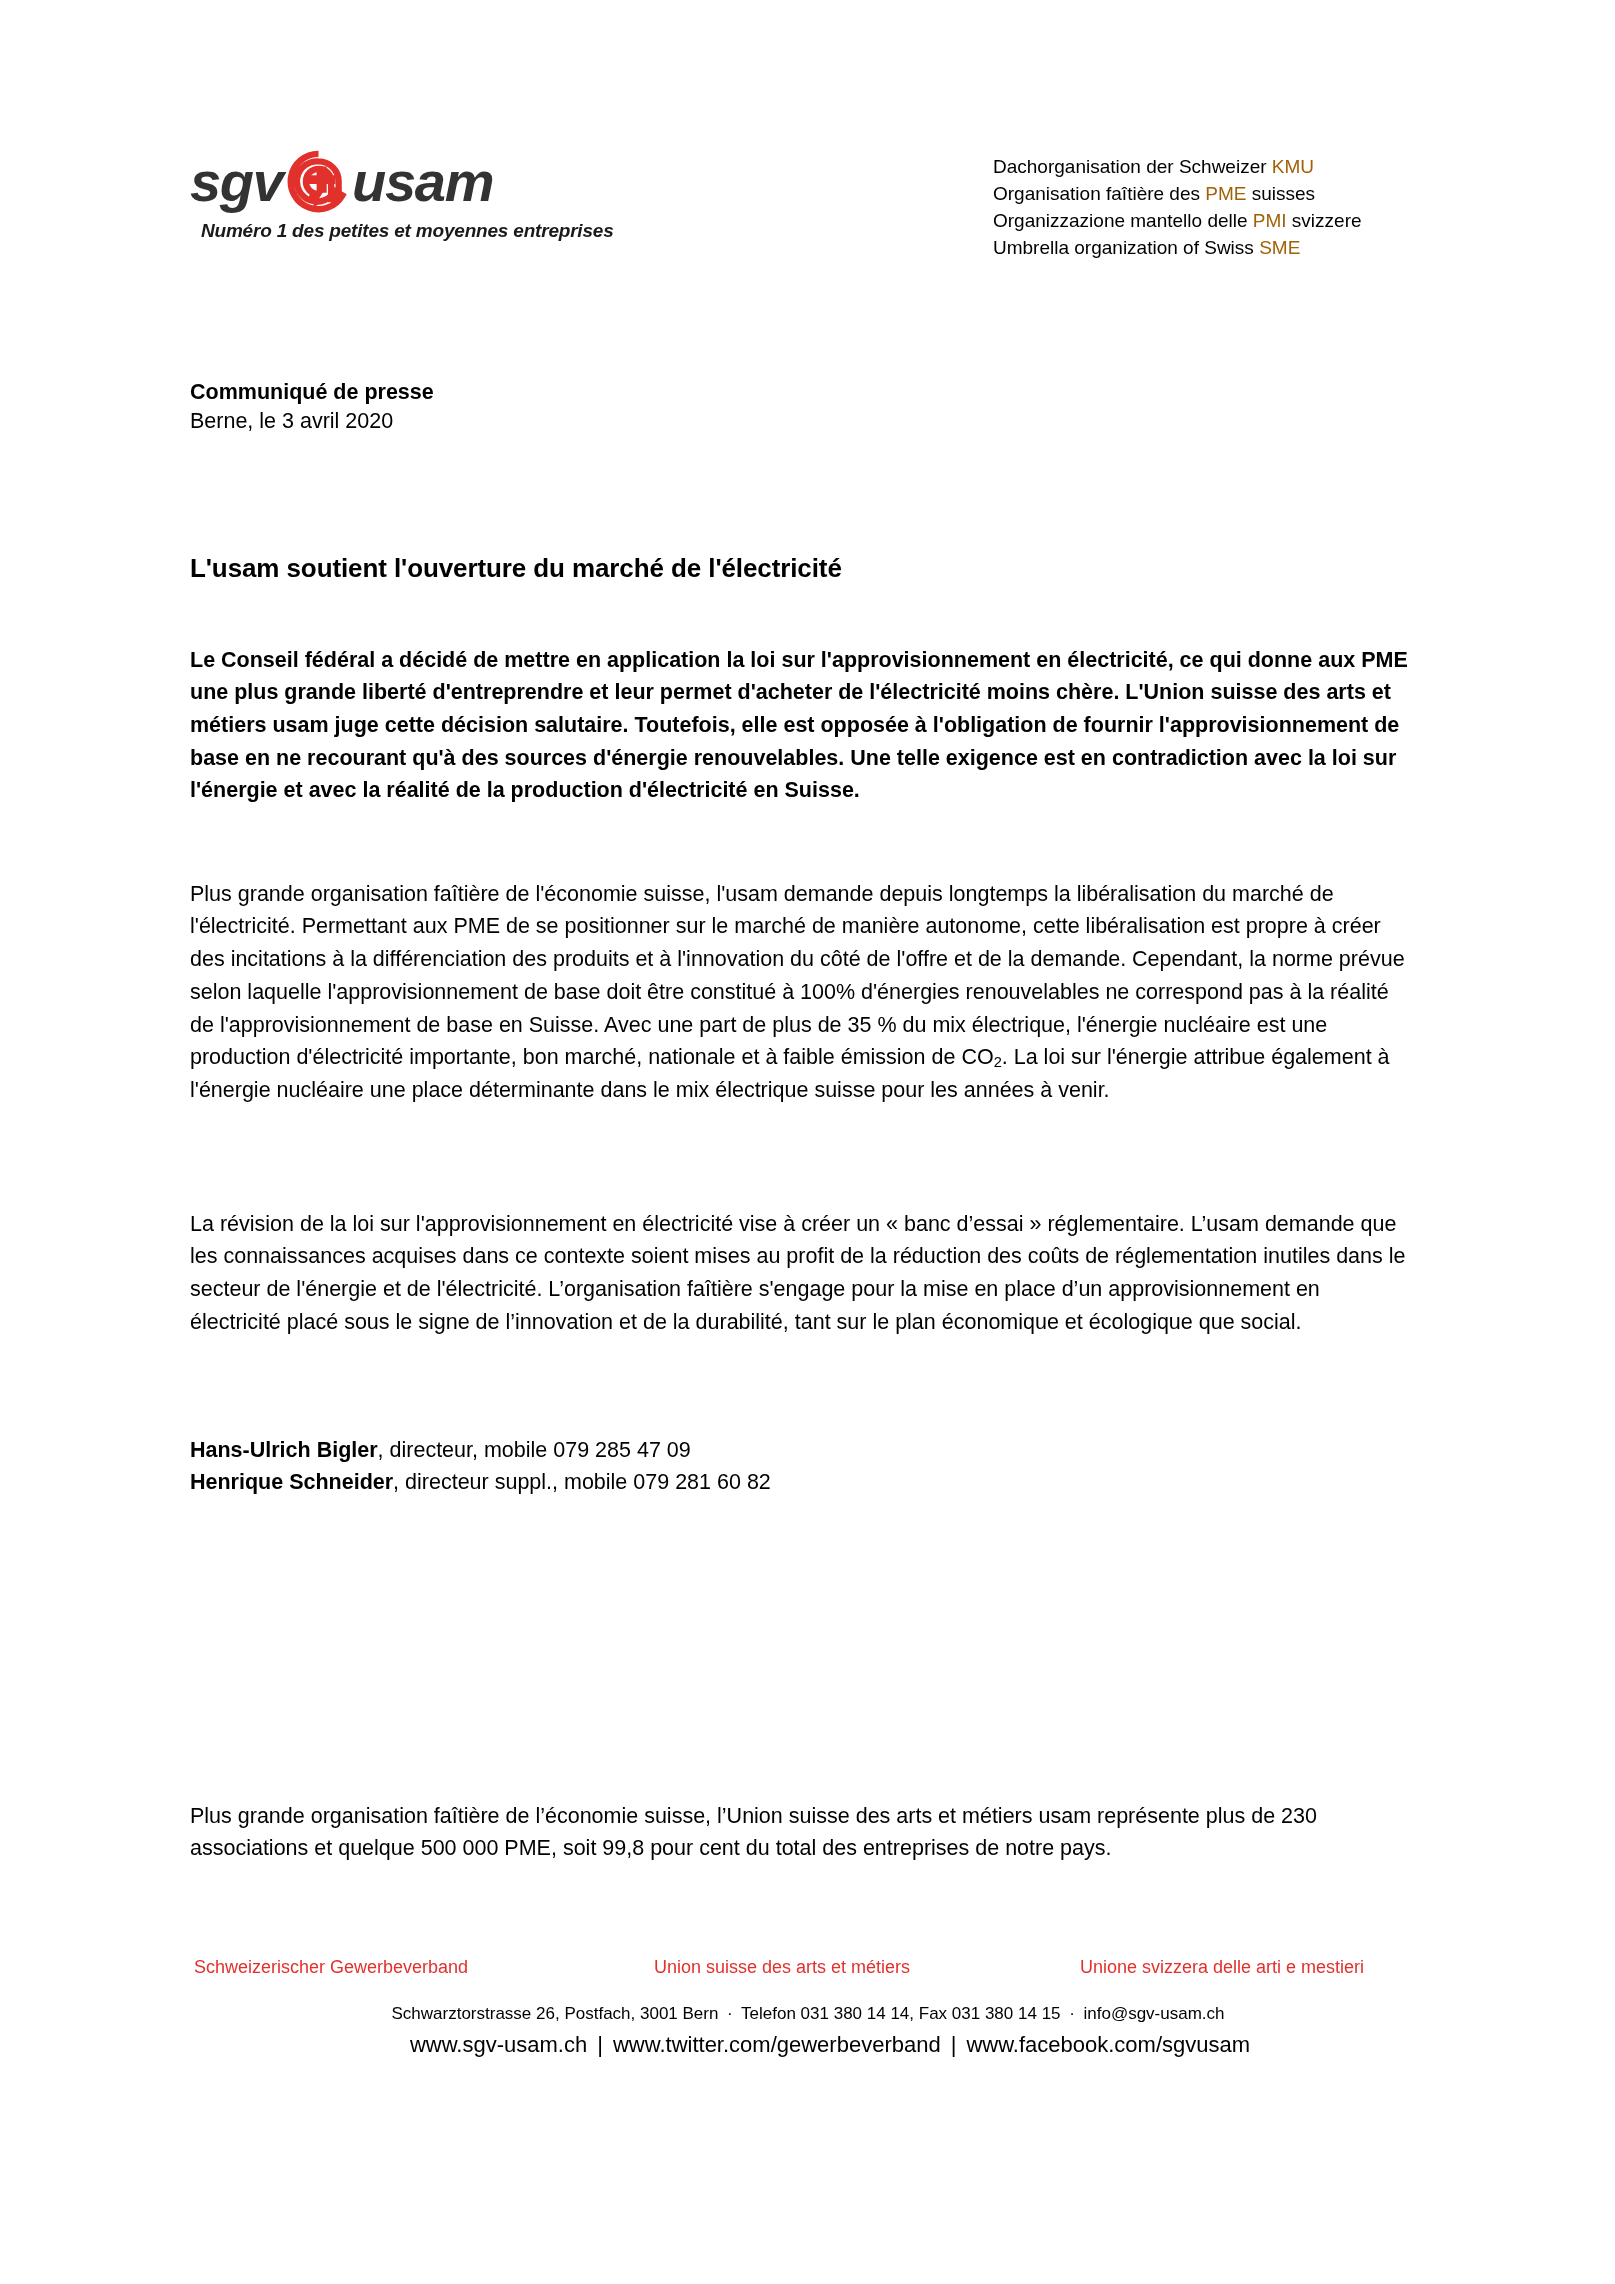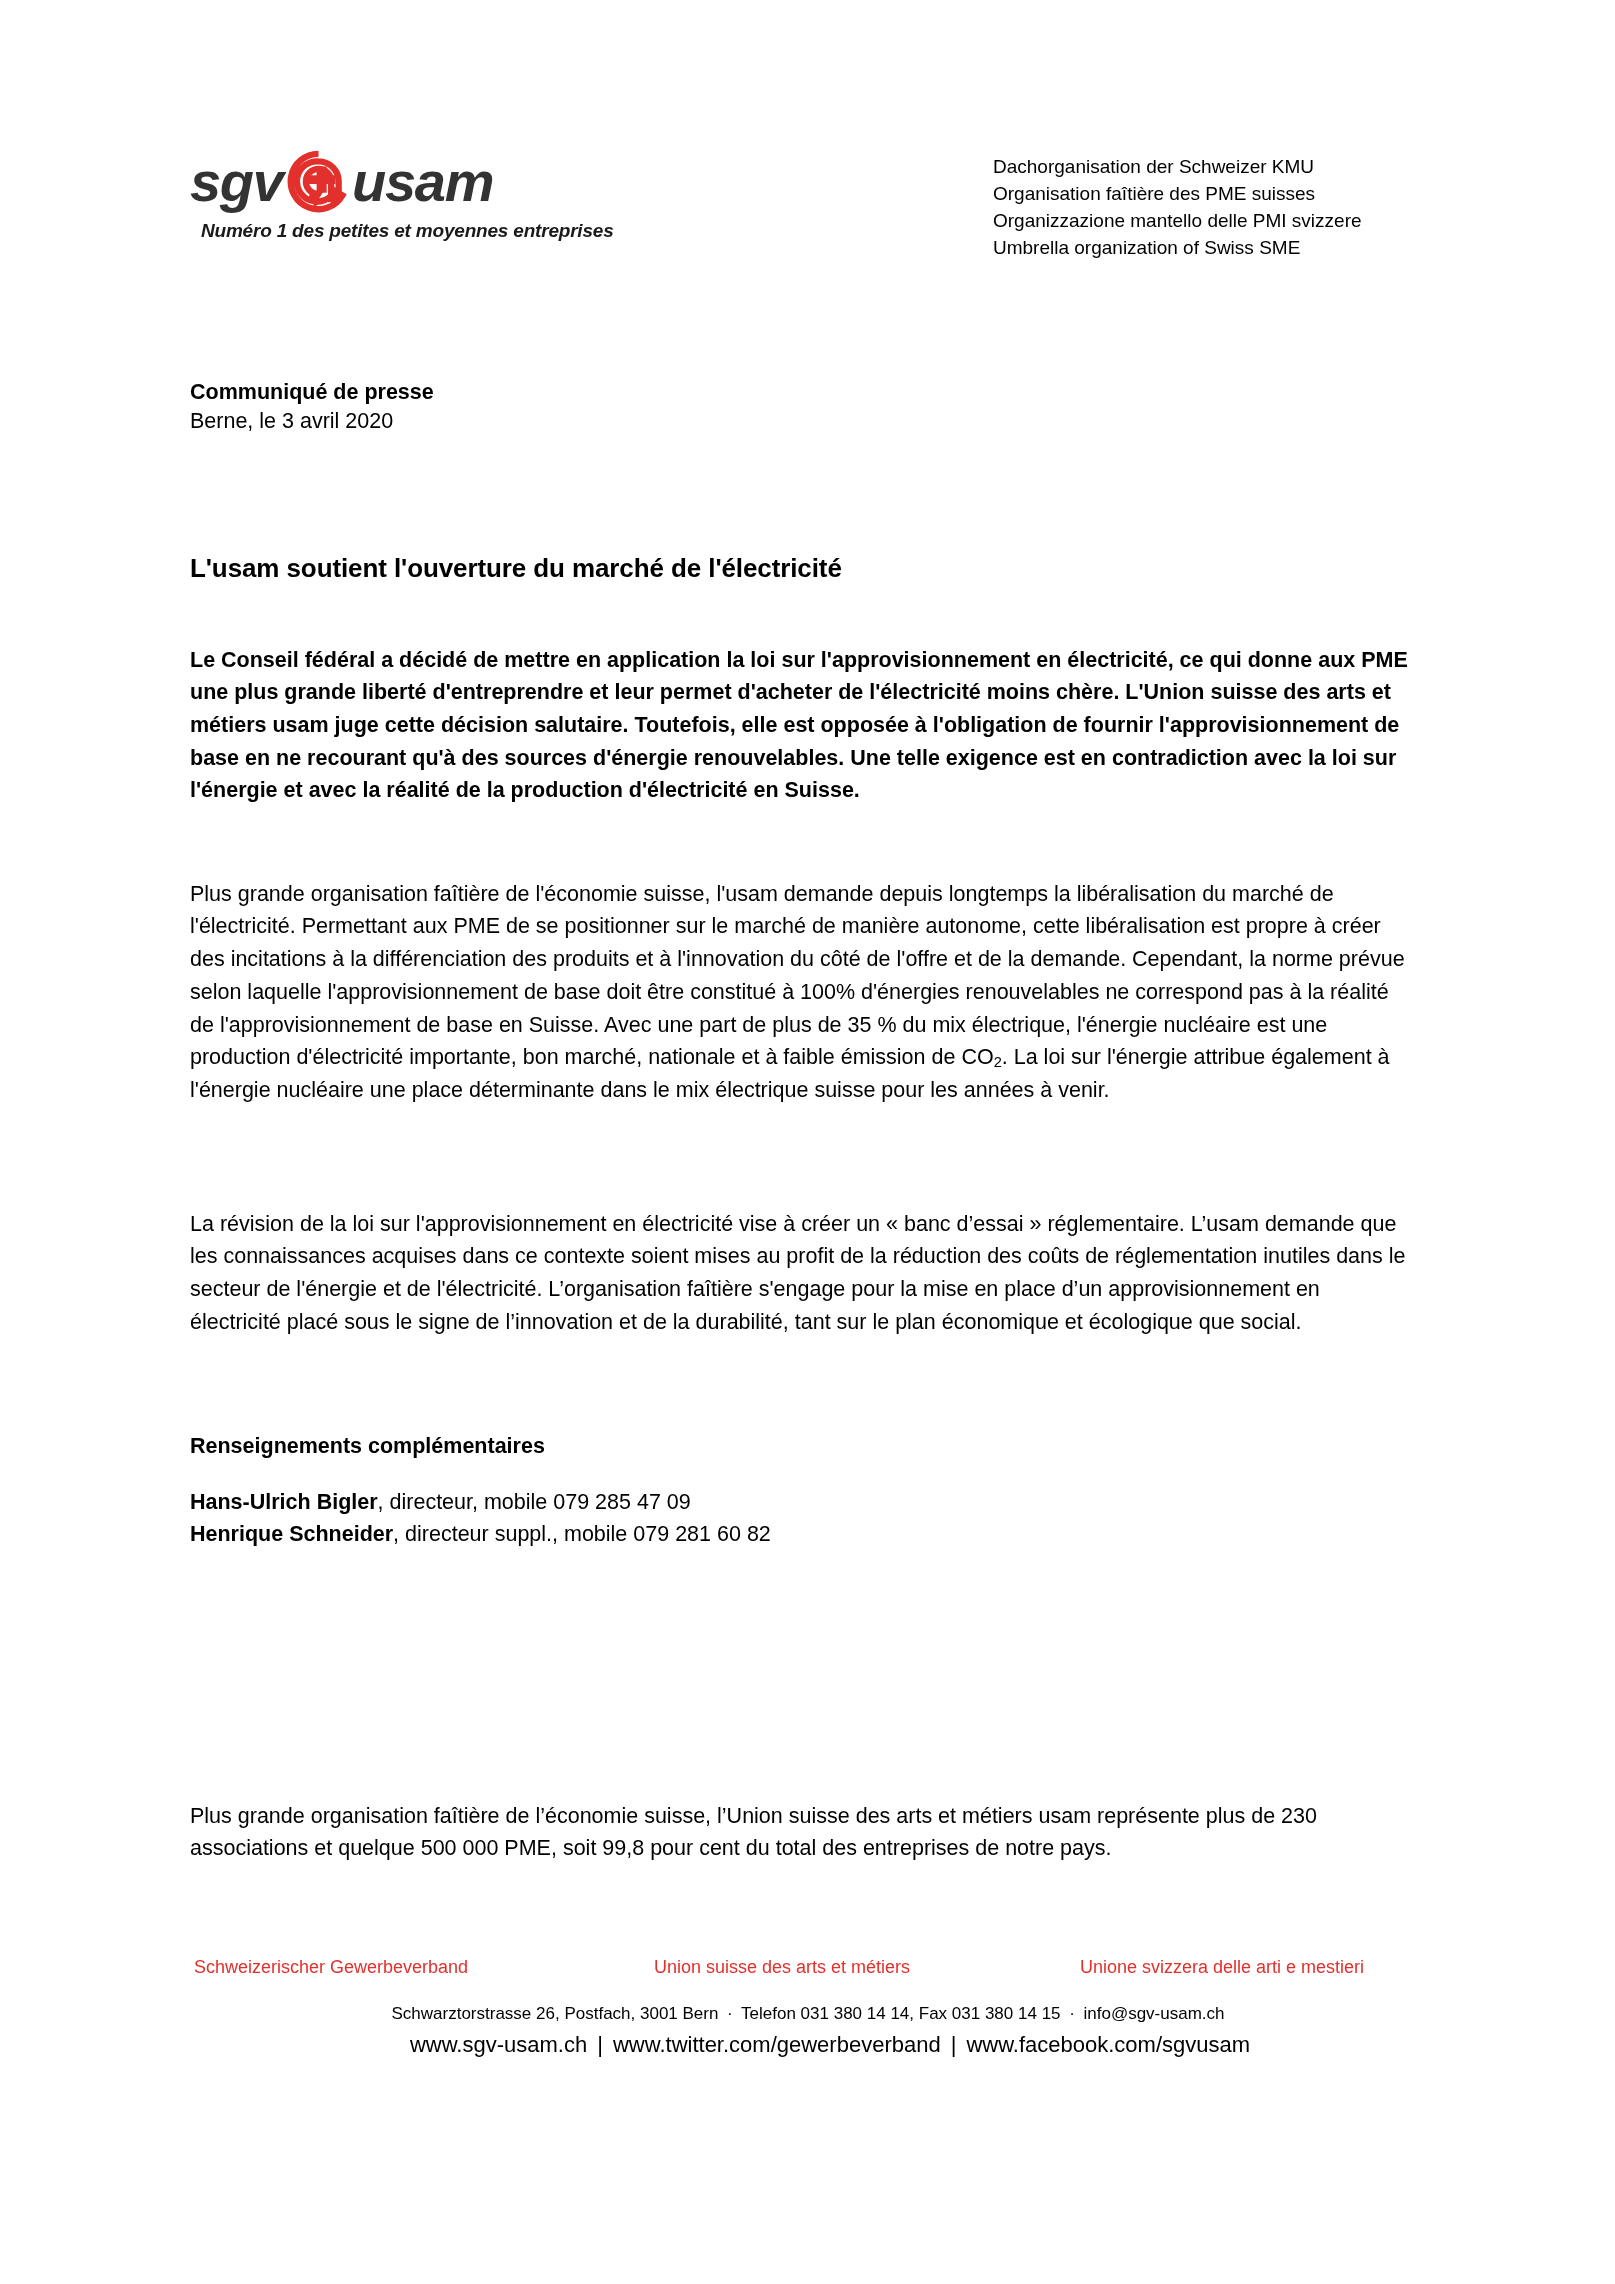--- a/index.html
+++ b/index.html
@@ -75,21 +75,21 @@
 
   .header-langs {
     position: absolute;
     left: 993px;
     top: 14.3px;
     font-size: 19px;
     line-height: 1.42;
     color: #000000;
   }
   .header-langs .hl { white-space: nowrap; }
-  .accent { color: #000000; }
+  .accent { color: #a16207; }
 
   
   .content {
     position: absolute;
     left: 190px;
     top: 0;
     width: 1238px;
   }
 
   .meta {
@@ -237,21 +237,20 @@
 
     <h1 class="headline">L'usam soutient l'ouverture du marché de l'électricité</h1>
 
     <p class="lead">Le Conseil fédéral a décidé de mettre en application la loi sur l'approvisionnement en électricité, ce qui donne aux PME une plus grande liberté d'entreprendre et leur permet d'acheter de l'électricité moins chère. L'Union suisse des arts et métiers usam juge cette décision salutaire. Toutefois, elle est opposée à l'obligation de fournir l'approvisionnement de base en ne recourant qu'à des sources d'énergie renouvelables. Une telle exigence est en contradiction avec la loi sur l'énergie et avec la réalité de la production d'électricité en Suisse.</p>
 
     <p class="para para-1"><span>Plus grande organisation faîtière de l'économie suisse, l'usam demande depuis longtemps la libéralisation du marché de l'électricité. Permettant aux PME de se positionner sur le marché de manière autonome, cette libéralisation est propre à créer des incitations à la différenciation des produits et à l'innovation du côté de l'offre et de la demande. Cependant, la norme prévue selon laquelle l'approvisionnement de base doit être constitué à 100% d'énergies renouvelables ne correspond pas à la réalité de l'approvisionnement de base en Suisse. Avec une part de plus de 35 % du mix électrique, l'énergie nucléaire est une production d'électricité importante, bon marché, nationale et à faible émission de CO</span><sub>2</sub><span>. La loi sur l'énergie attribue également à l'énergie nucléaire une place déterminante dans le mix électrique suisse pour les années à venir.</span></p>
 
     <p class="para para-2">La révision de la loi sur l'approvisionnement en électricité vise à créer un « banc d’essai » réglementaire. L’usam demande que les connaissances acquises dans ce contexte soient mises au profit de la réduction des coûts de réglementation inutiles dans le secteur de l'énergie et de l'électricité. L’organisation faîtière s'engage pour la mise en place d’un approvisionnement en électricité placé sous le signe de l’innovation et de la durabilité, tant sur le plan économique et écologique que social.</p>
 
     <div class="contact-block">
-      <div class="contact-heading">Renseignements complémentaires</div>
       <div class="contact-line"><b>Hans-Ulrich Bigler</b><span>, directeur, mobile 079 285 47 09</span></div>
       <div class="contact-line"><b>Henrique Schneider</b><span>, directeur suppl., mobile 079 281 60 82</span></div>
     </div>
 
     <p class="boilerplate">Plus grande organisation faîtière de l’économie suisse, l’Union suisse des arts et métiers usam représente plus de 230 associations et quelque 500 000 PME, soit 99,8 pour cent du total des entreprises de notre pays.</p>
   </div>
 
   <div class="footer">
     <div class="footer-orgs">
       <span class="footer-org-1">Schweizerischer Gewerbeverband</span>

